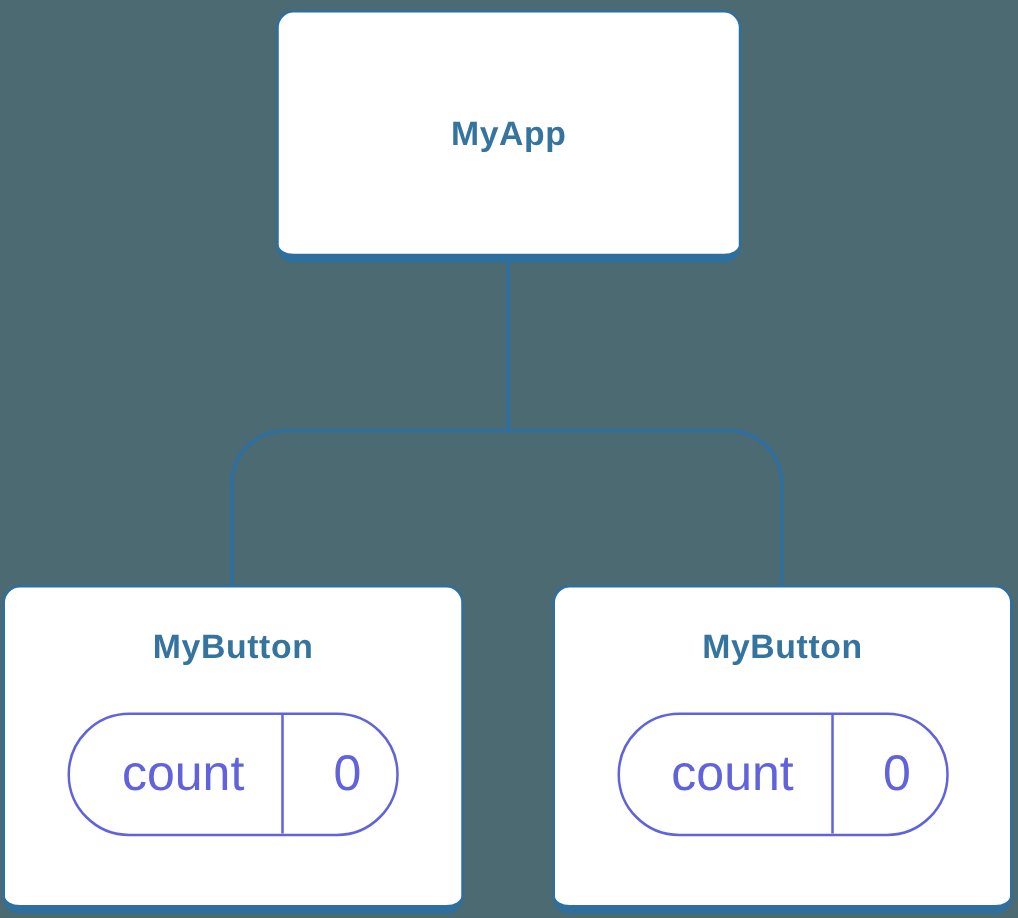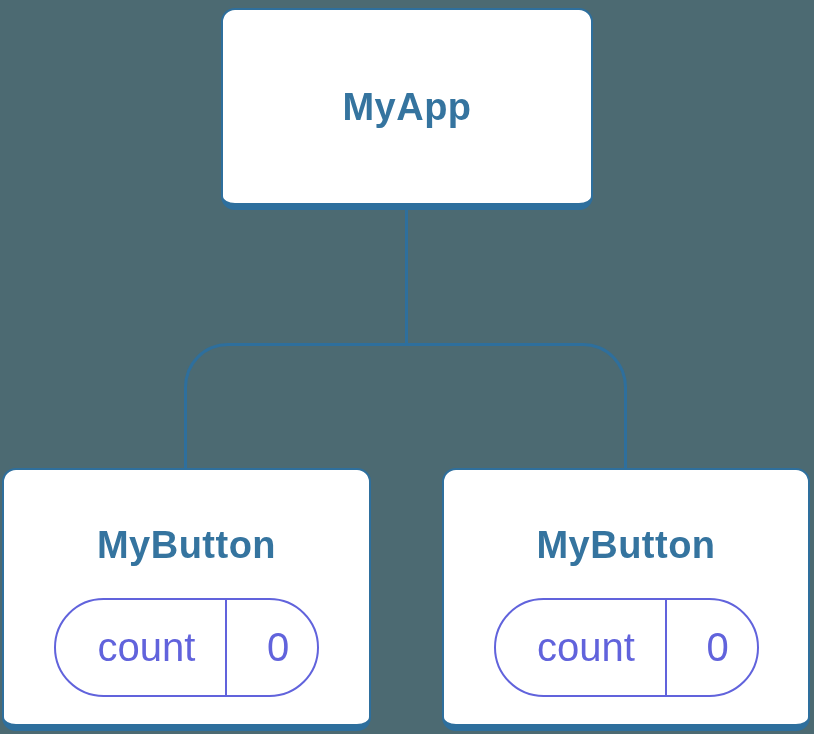--- a/index.html
+++ b/index.html
@@ -30,27 +30,27 @@
   .node.root {
     left: 221px;
     top: 8px;
     width: 372px;
     height: 202px;
     justify-content: center;
   }
   .node.child {
     top: 468px;
     height: 263px;
-    padding-top: 48px;
+    padding-top: 20px;
   }
   .node.child.first  { left: 2px;   width: 369px; }
   .node.child.second { left: 442px; width: 368px; }
 
   .node-title {
-    font-size: 38px;
+    font-size: 27px;
     font-weight: 600;
     line-height: 54px;
     color: var(--text-blue, #35749F);
     letter-spacing: 0.5px;
     white-space: nowrap;
   }
 
   
   .connector-stem {
     position: absolute;

